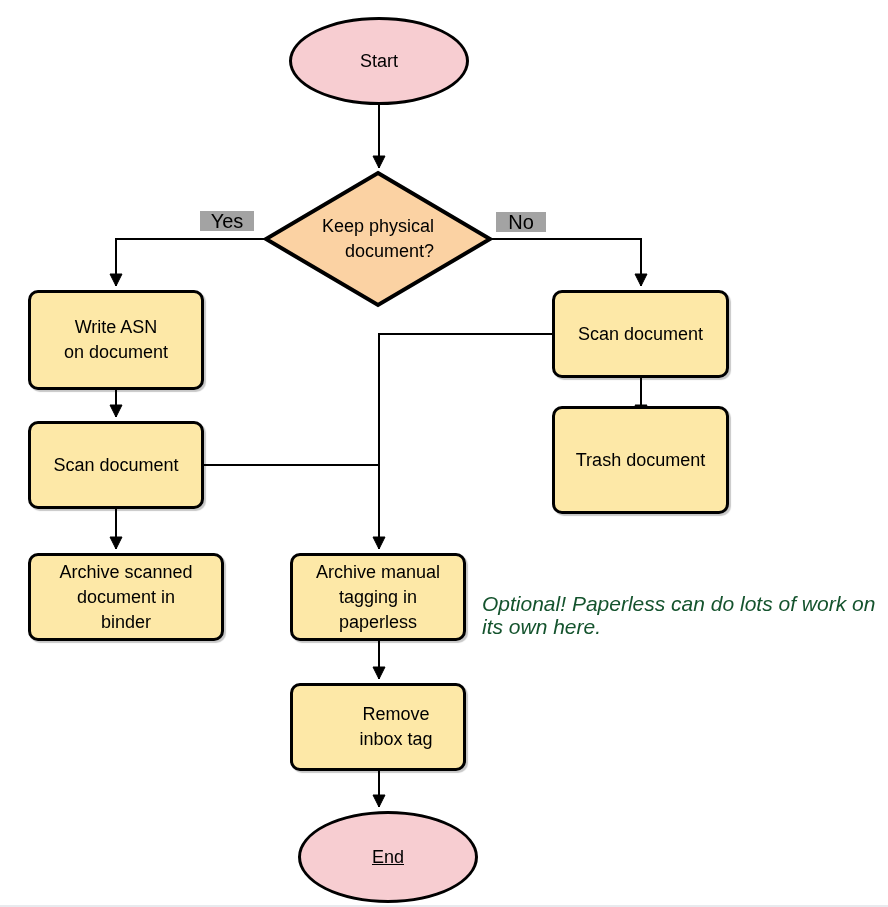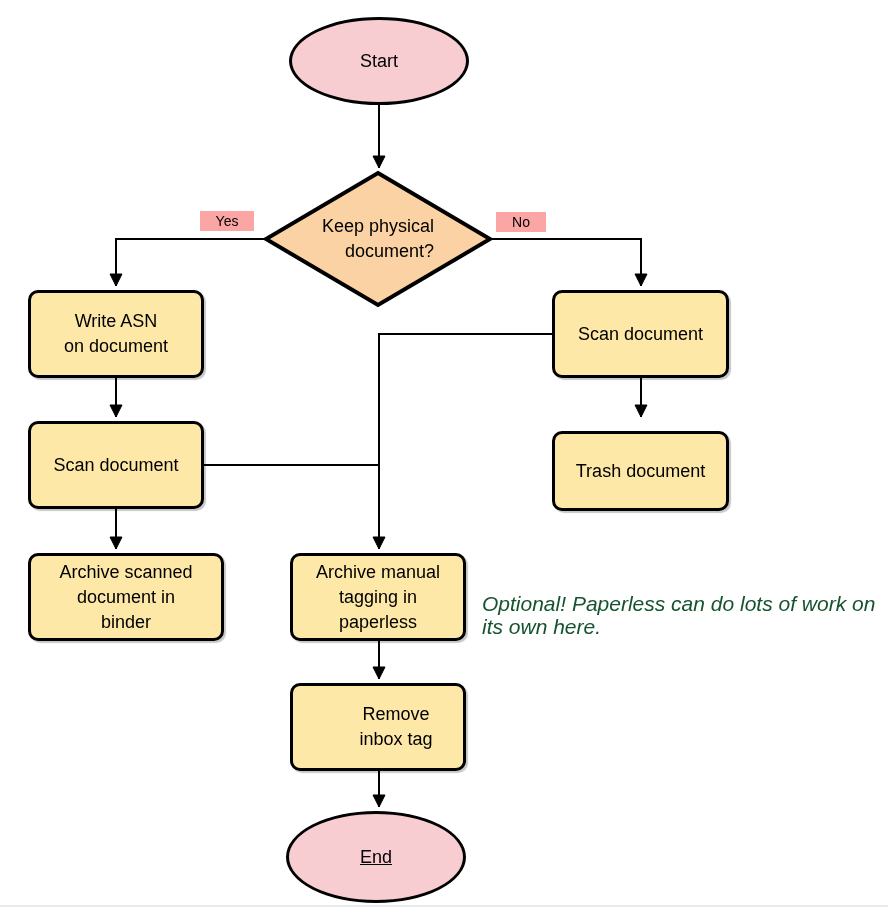--- a/index.html
+++ b/index.html
@@ -60,52 +60,52 @@
     position:absolute;
     left:0;top:0;
     width:100%;height:100%;
     display:flex;align-items:center;justify-content:center;
     text-align:right;
     font-size:18px;line-height:25px;
     white-space:pre-line;
   }
   .edge-label{
     position:absolute;
-    font-size:14px;
+    font-size:20px;
     line-height:20px;
     text-align:center;
-    background:#fca5a5;
+    background:#a3a3a3;
     padding:0 2px;
   }
   .note{
     position:absolute;
     left:482px;top:592px;
     width:400px;
     font-size:21px;
     line-height:23px;
     font-style:italic;
     white-space:pre-line;
     color:#14532d;
   }
   .footer-line{
     position:absolute;
     left:0;bottom:0;
     width:100%;height:2px;
     background:var(--footer);
   }
   
   .n-start{left:289px;top:17px;width:180px;height:88px;}
-  .n-write-asn{left:28px;top:290px;width:176px;height:88px;}
+  .n-write-asn{left:28px;top:290px;width:176px;height:100px;}
   .n-scan-left{left:28px;top:421px;width:176px;height:88px;}
   .n-archive{left:28px;top:553px;width:196px;height:88px;}
   .n-scan-right{left:552px;top:290px;width:177px;height:88px;}
-  .n-trash{left:552px;top:431px;width:177px;height:80px;}
+  .n-trash{left:552px;top:406px;width:177px;height:108px;}
   .n-tagging{left:290px;top:553px;width:176px;height:88px;}
   .n-remove{left:290px;top:683px;width:176px;height:88px;padding-left:36px;}
-  .n-end{left:286px;top:811px;width:180px;height:92px;text-decoration:underline;}
+  .n-end{left:298px;top:811px;width:180px;height:92px;text-decoration:underline;}
   .l-yes{left:200px;top:211px;width:54px;}
   .l-no{left:496px;top:212px;width:50px;}
 </style>
 </head>
 <body>
 
 <div class="canvas">
 
   <svg class="edges" width="888" height="907" viewBox="0 0 888 907" xmlns="http://www.w3.org/2000/svg">
     <defs>

